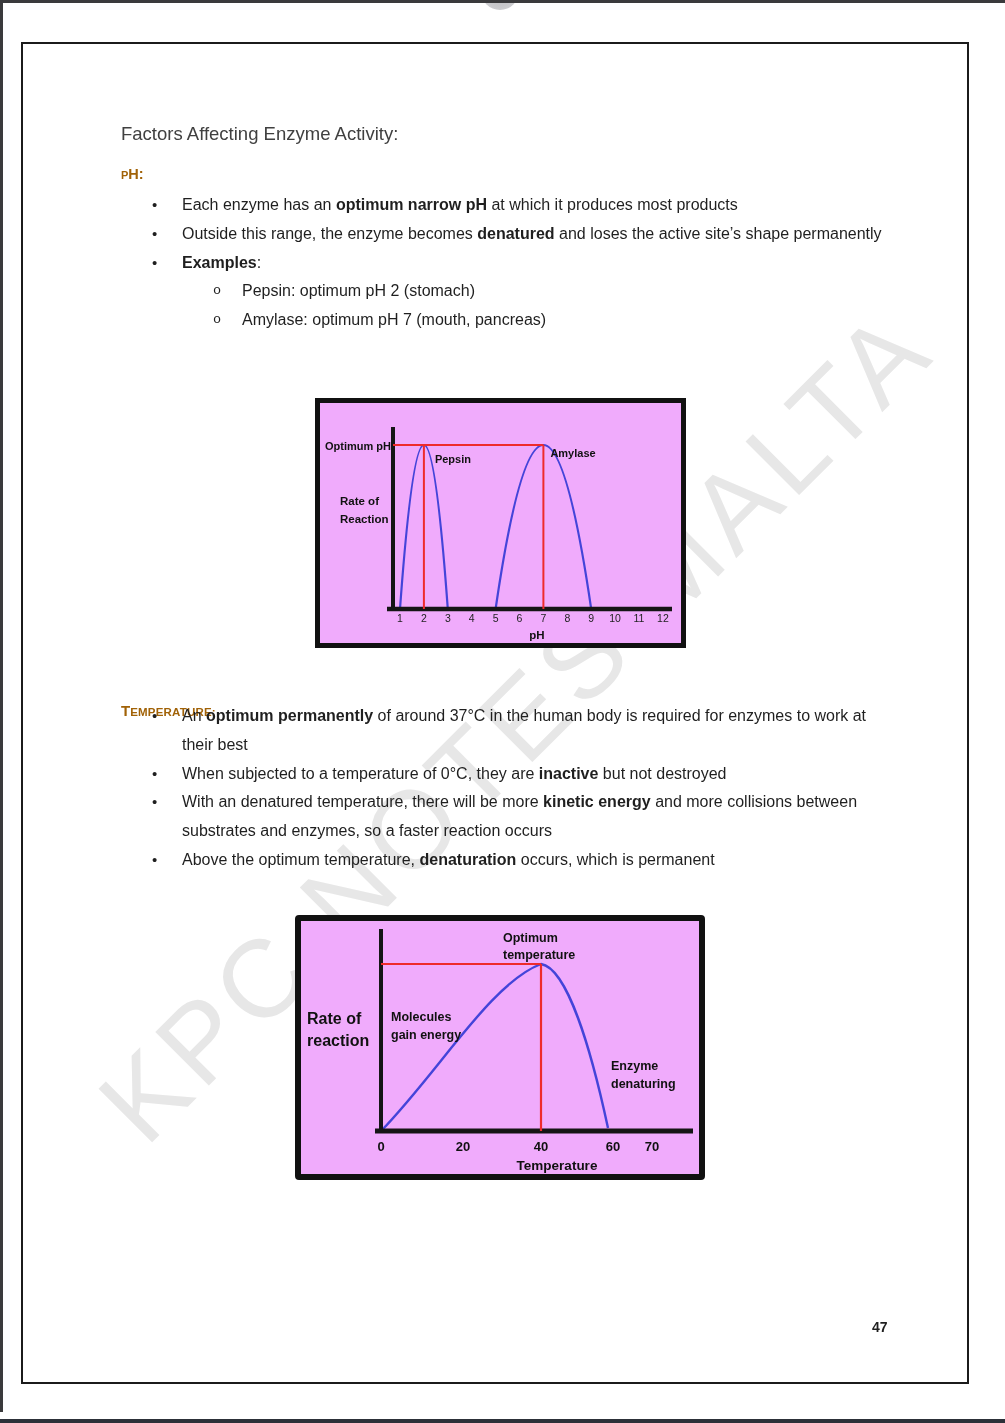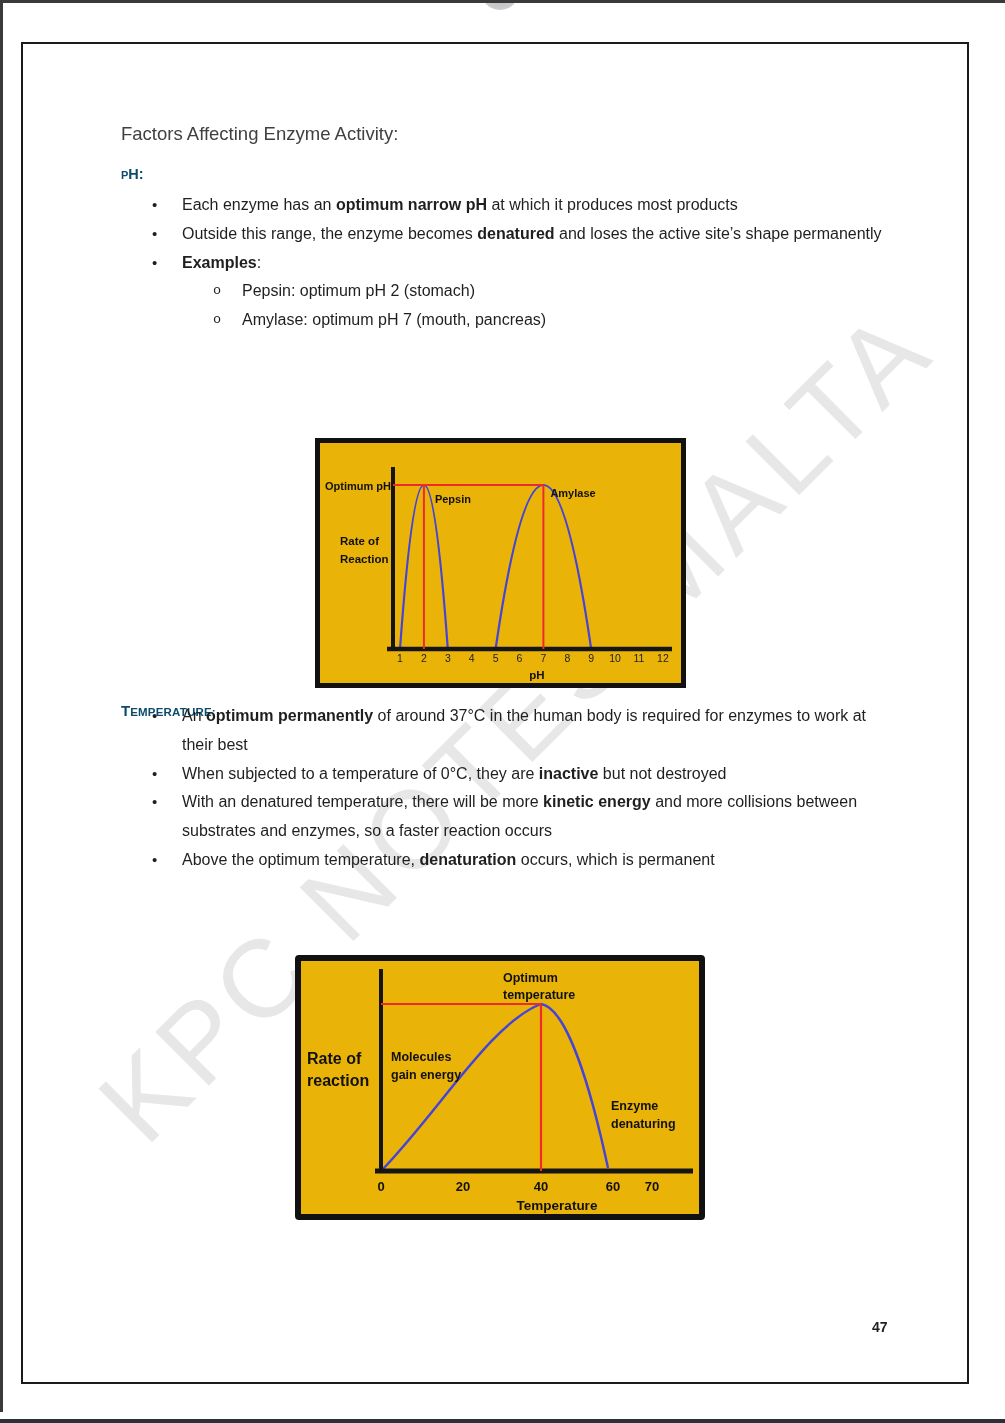--- a/index.html
+++ b/index.html
@@ -12,37 +12,37 @@
   .edge-bottom { position:absolute; bottom:0; left:0; width:1005px; height:4px; background:#2c3038; z-index:6; }
   .logo-bump   { position:absolute; left:481px; top:-28px; width:38px; height:38px; border-radius:50%;
                  background:radial-gradient(circle, #b7b7ba 0%, #c9c9cc 60%, #d9d9db 100%); z-index:1; }
   .watermark   { position:absolute; left:515px; top:725px; transform:translate(-50%,-50%) rotate(-45deg);
                  font-size:110px; font-weight:400; letter-spacing:7px; color:#e7e7e7;
                  white-space:nowrap; z-index:1; user-select:none; }
   .inner-frame { position:absolute; left:21px; top:42px; width:944px; height:1338px;
                  border:2px solid #1b1b1b; z-index:2; }
   .heading     { position:absolute; left:121px; top:123px; margin:0; font-size:18.5px; font-weight:400;
                  color:#404040; z-index:3; }
-  .subhead     { position:absolute; left:121px; font-weight:700; color:#0c4a6e; z-index:3; }
+  .subhead     { position:absolute; left:121px; font-weight:700; color:#a16207; z-index:3; }
   .ph-label    { top:165px; }
   .temp-label  { top:702px; }
   .sc-first-sm { font-size:11px; }
   .sc-rest-lg  { font-size:14.5px; }
   .sc-first-lg { font-size:15px; }
   .sc-rest-sm  { font-size:11.5px; letter-spacing:0.2px; }
   .bullets     { position:absolute; left:152px; width:737px; z-index:3; font-size:16px; line-height:28.8px; }
   .ph-bullets  { top:191px; }
   .temp-bullets{ top:702px; }
   .bullet      { display:flex; align-items:flex-start; }
   .marker      { flex:none; width:30px; font-size:15px; }
   .bullet.sub  { margin-left:61px; }
   .marker-o    { flex:none; width:29px; font-family:"Liberation Mono", monospace; font-size:13.5px; }
   .runs        { flex:1; }
   .runs b      { font-weight:700; }
-  .chart       { box-sizing:border-box; position:absolute; background:#eab308; z-index:2;margin-top:40px; }
+  .chart       { box-sizing:border-box; position:absolute; background:#f0abfc; z-index:2; }
   .chart1      { left:315px; top:398px; width:371px; height:250px; border:5px solid #111; }
   .chart2      { left:295px; top:915px; width:410px; height:265px; border:6px solid #111; border-radius:4px; }
   .chart svg   { display:block; width:100%; height:100%; font-family:"Liberation Sans", sans-serif; }
   .page-number { position:absolute; left:872px; top:1319px; font-size:14px; font-weight:700; z-index:3; }
 </style>
 </head>
 <body>
 
 <div class="page">
   <div class="edge-top"></div>

